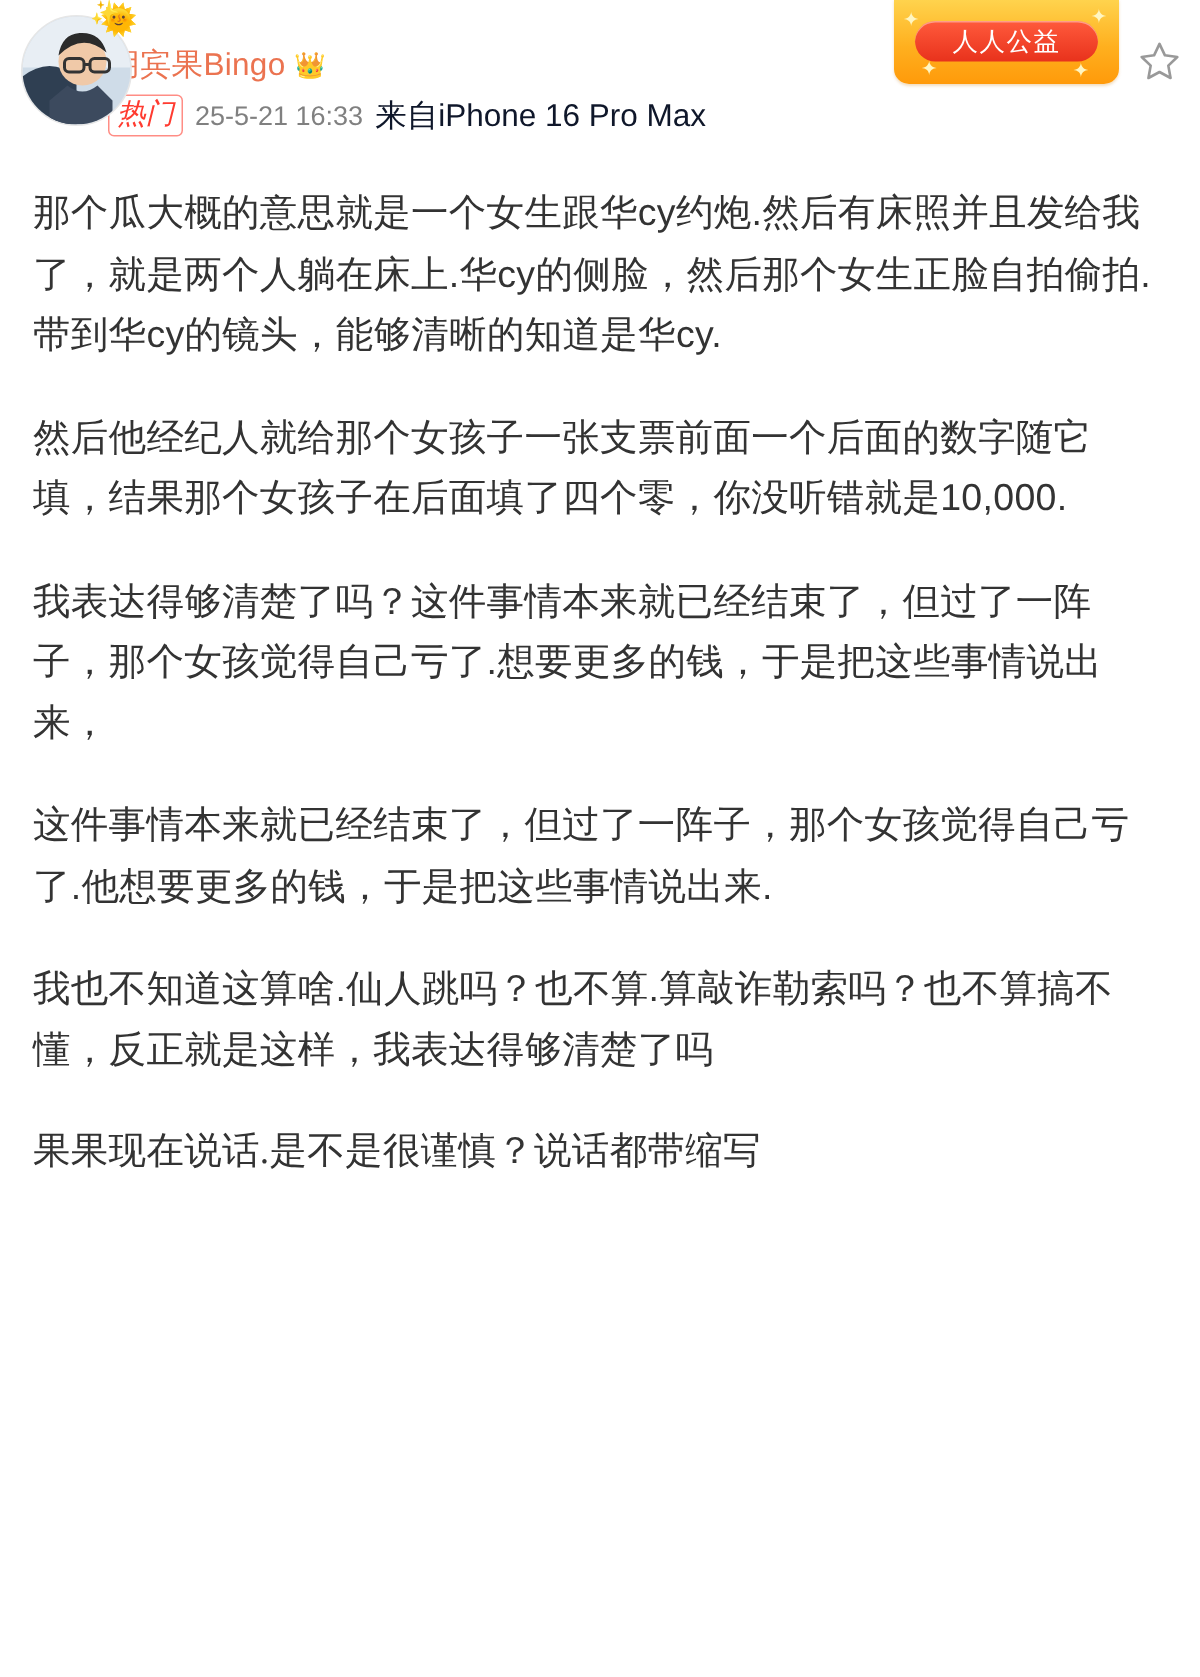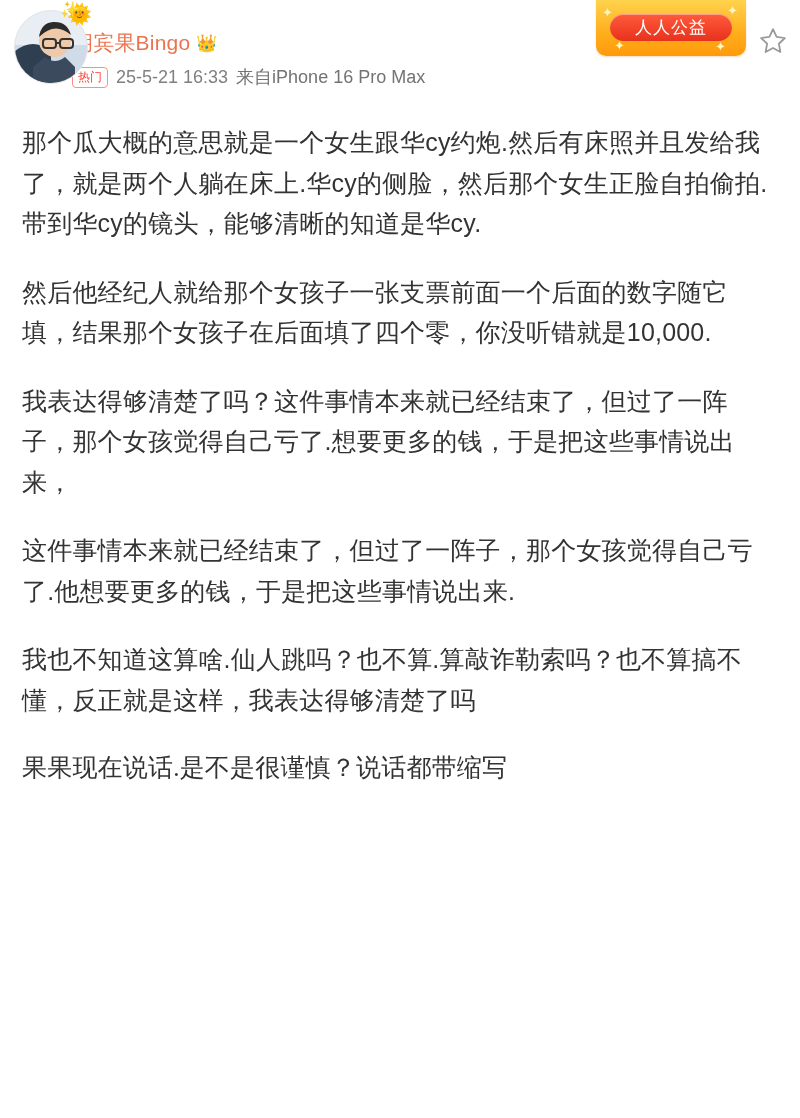--- a/index.html
+++ b/index.html
@@ -86,34 +86,35 @@
     align-items: center;
     gap: 8px;
     margin-top: 9px;
     height: 24px;
   }
   .hot-badge {
     display: inline-block;
     color: #ff3b30;
     border: 1px solid #ff8d85;
     border-radius: 4px;
-    font-size: 12px;
+    font-size: 19px;
     line-height: 1;
     padding: 3px 5px 4px 5px;
     background: #fff;
     white-space: nowrap;
+    font-style: italic;
   }
   .meta-text {
     color: #808080;
     font-size: 18px;
     white-space: nowrap;
   }
   .meta-source {
-    color: #737373;
-    font-size: 18px;
+    color: #0f172a;
+    font-size: 21px;
     white-space: nowrap;
   }
   .location-row {
     margin-top: 8px;
     color: #808080;
     font-size: 18px;
   }
   .location-place { color: #808080; }
   
   .gongyi-badge {

